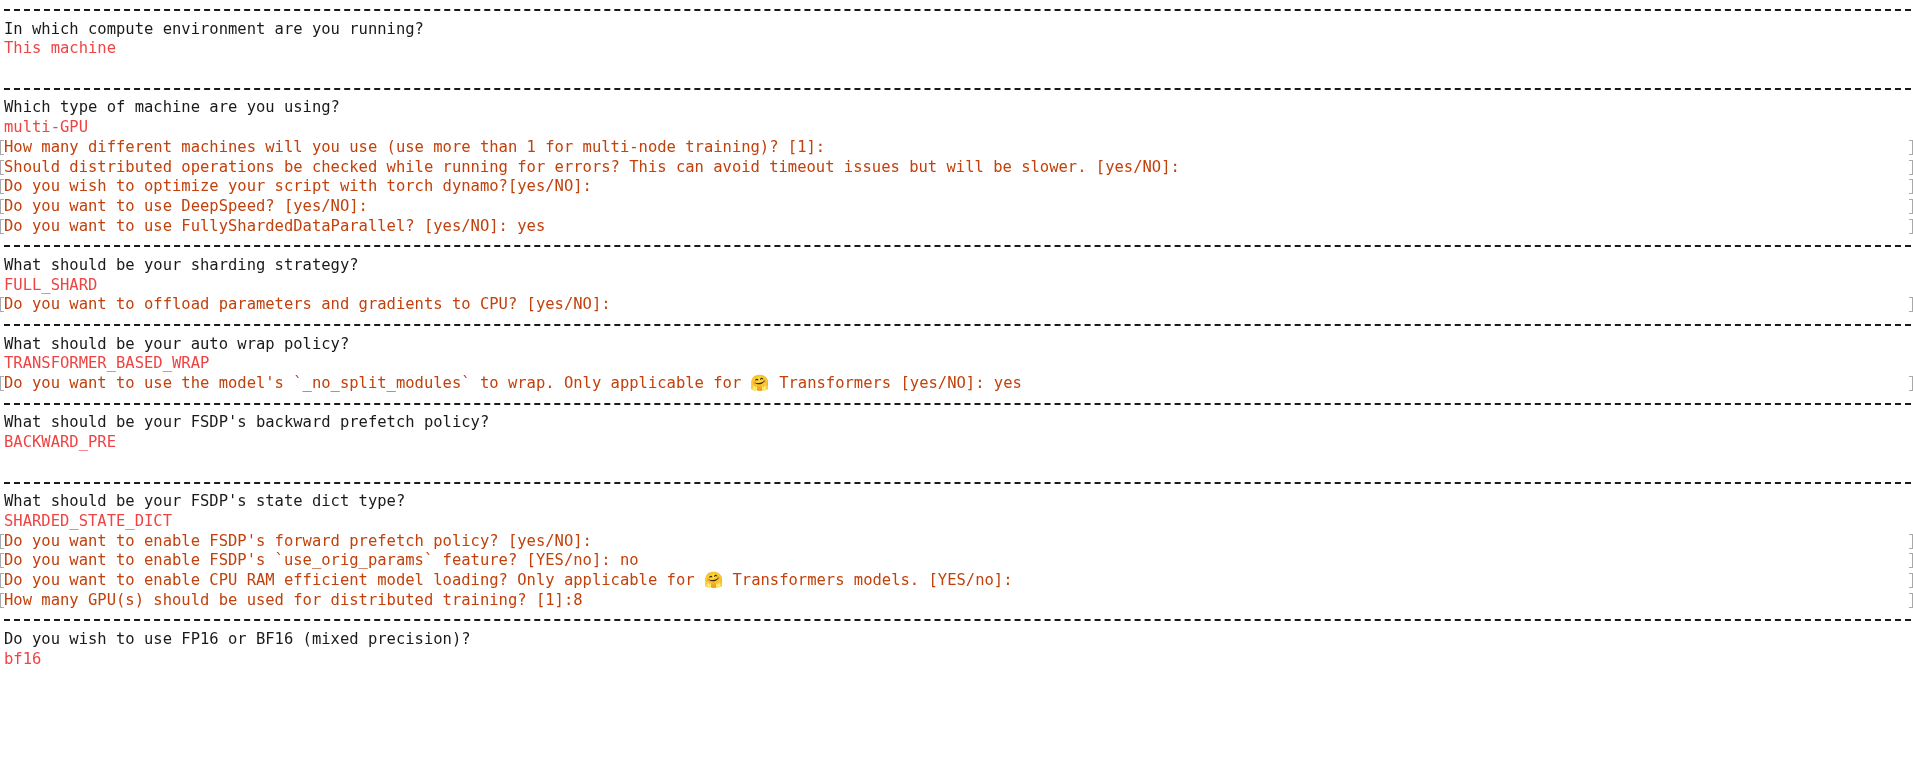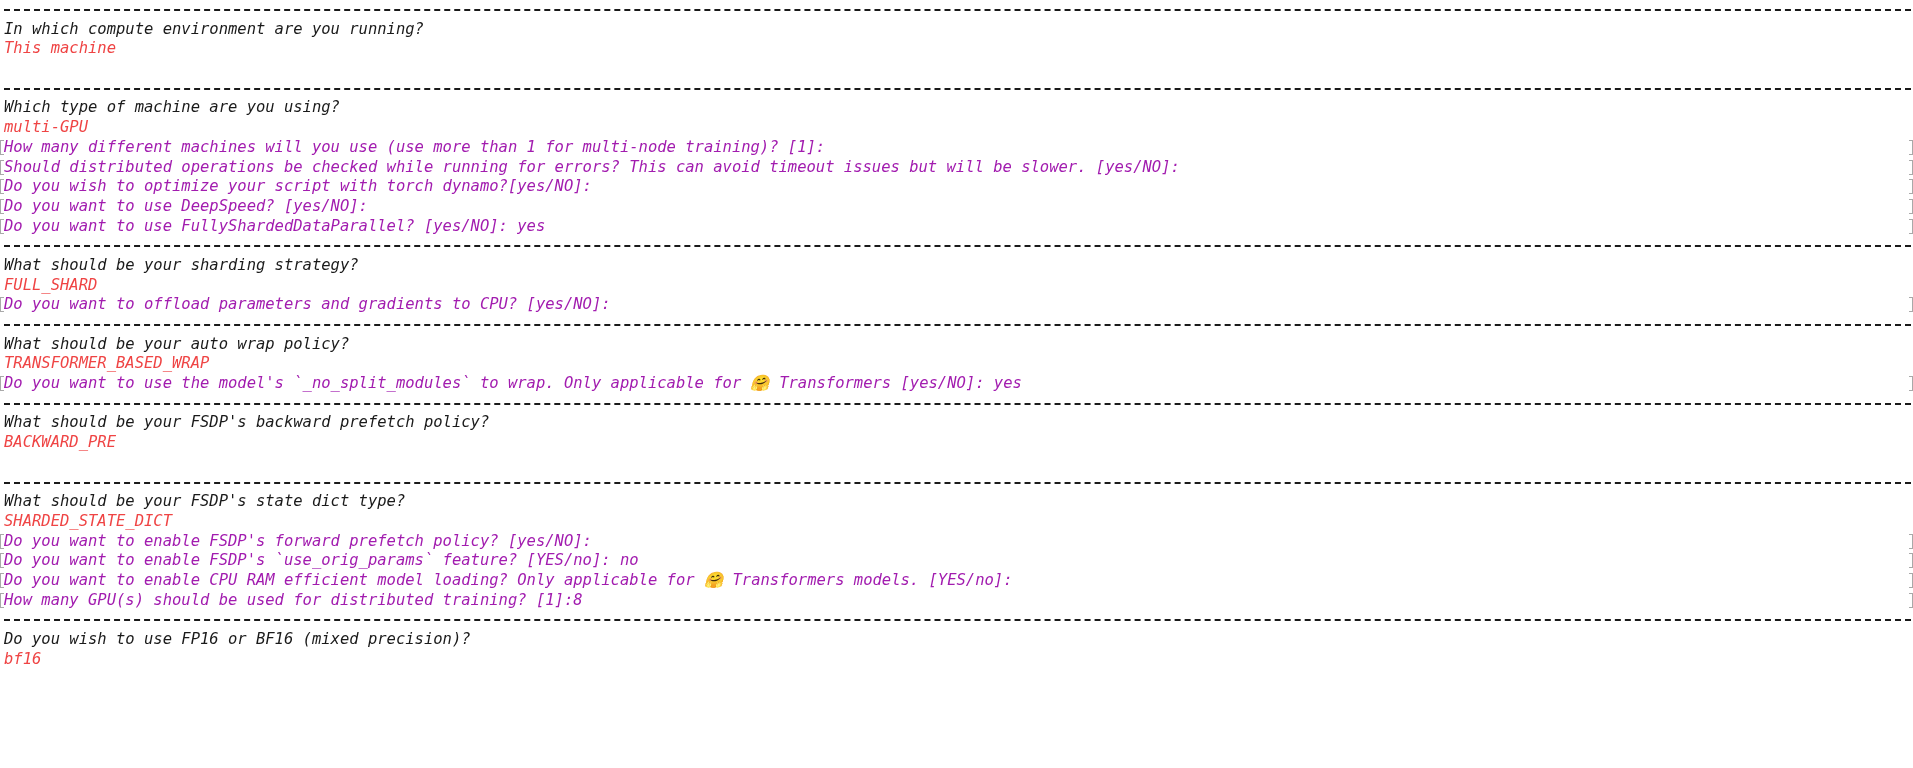--- a/index.html
+++ b/index.html
@@ -16,21 +16,20 @@
     background: #ffffff;
     font-family: "DejaVu Sans Mono", "Liberation Mono", monospace;
     font-size: 15.5px;
     line-height: 19.7px;
     color: #1a1a1a;
     position: relative;
     padding: 0;
     box-sizing: border-box;
     white-space: pre;
     letter-spacing: 0px;
-    font-style: italic;
   }
   .line {
     height: 19.7px;
     position: relative;
     white-space: pre;
     padding-left: 4px;
     box-sizing: border-box;
     overflow: hidden;
   }
   .line .txt {
@@ -48,21 +47,21 @@
     right: 2px;
     top: 9px;
     height: 0;
     border-top: 2.2px dashed #1a1a1a;
   }
   
   .blank { height: 19.7px; }
 
   .q { color: #1a1a1a; }
   .ans { color: #ef4444; }
-  .prompt { color: #a21caf; text-align: center; }
+  .prompt { color: #c2410c; text-align: center; }
 
   
   .brk-l, .brk-r {
     position: absolute;
     width: 4px;
     height: 15px;
     top: 2px;
     border-top: 1.6px solid #a9a9a9;
     border-bottom: 1.6px solid #a9a9a9;
     box-sizing: border-box;

